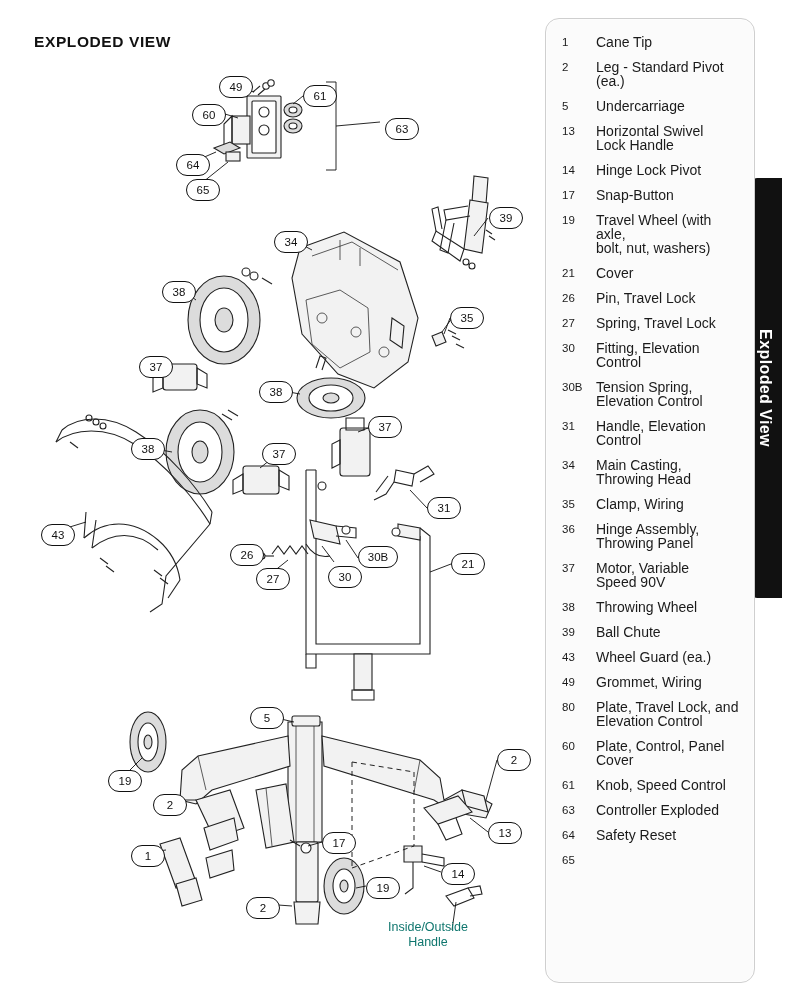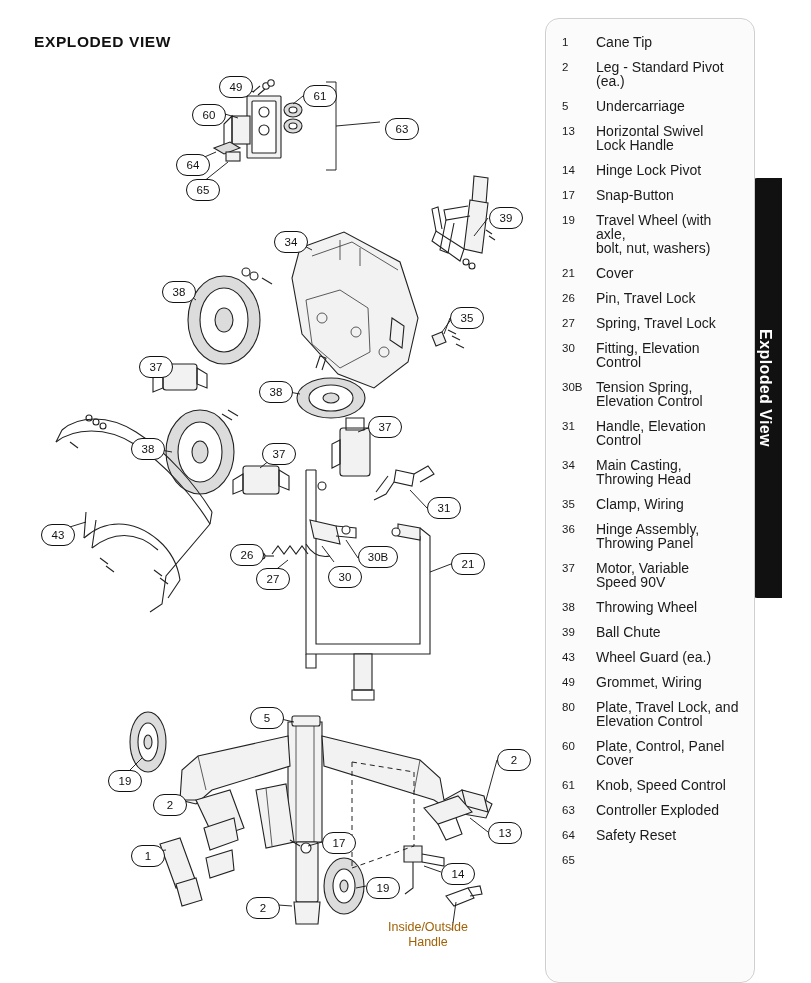--- a/index.html
+++ b/index.html
@@ -49,21 +49,21 @@
     font-size: 11.5px;
     line-height: 21px;
     text-align: center;
     box-sizing: border-box;
   }
   .callout.wide { width: 40px; }
 
   .caption {
     position: absolute;
     font-size: 12.5px;
-    color: #a16207;
+    color: #0f766e;
     text-align: center;
     line-height: 15px;
     width: 120px;
   }
 
   
   .side-tab {
     position: absolute;
     right: 29px;
     top: 178px;

